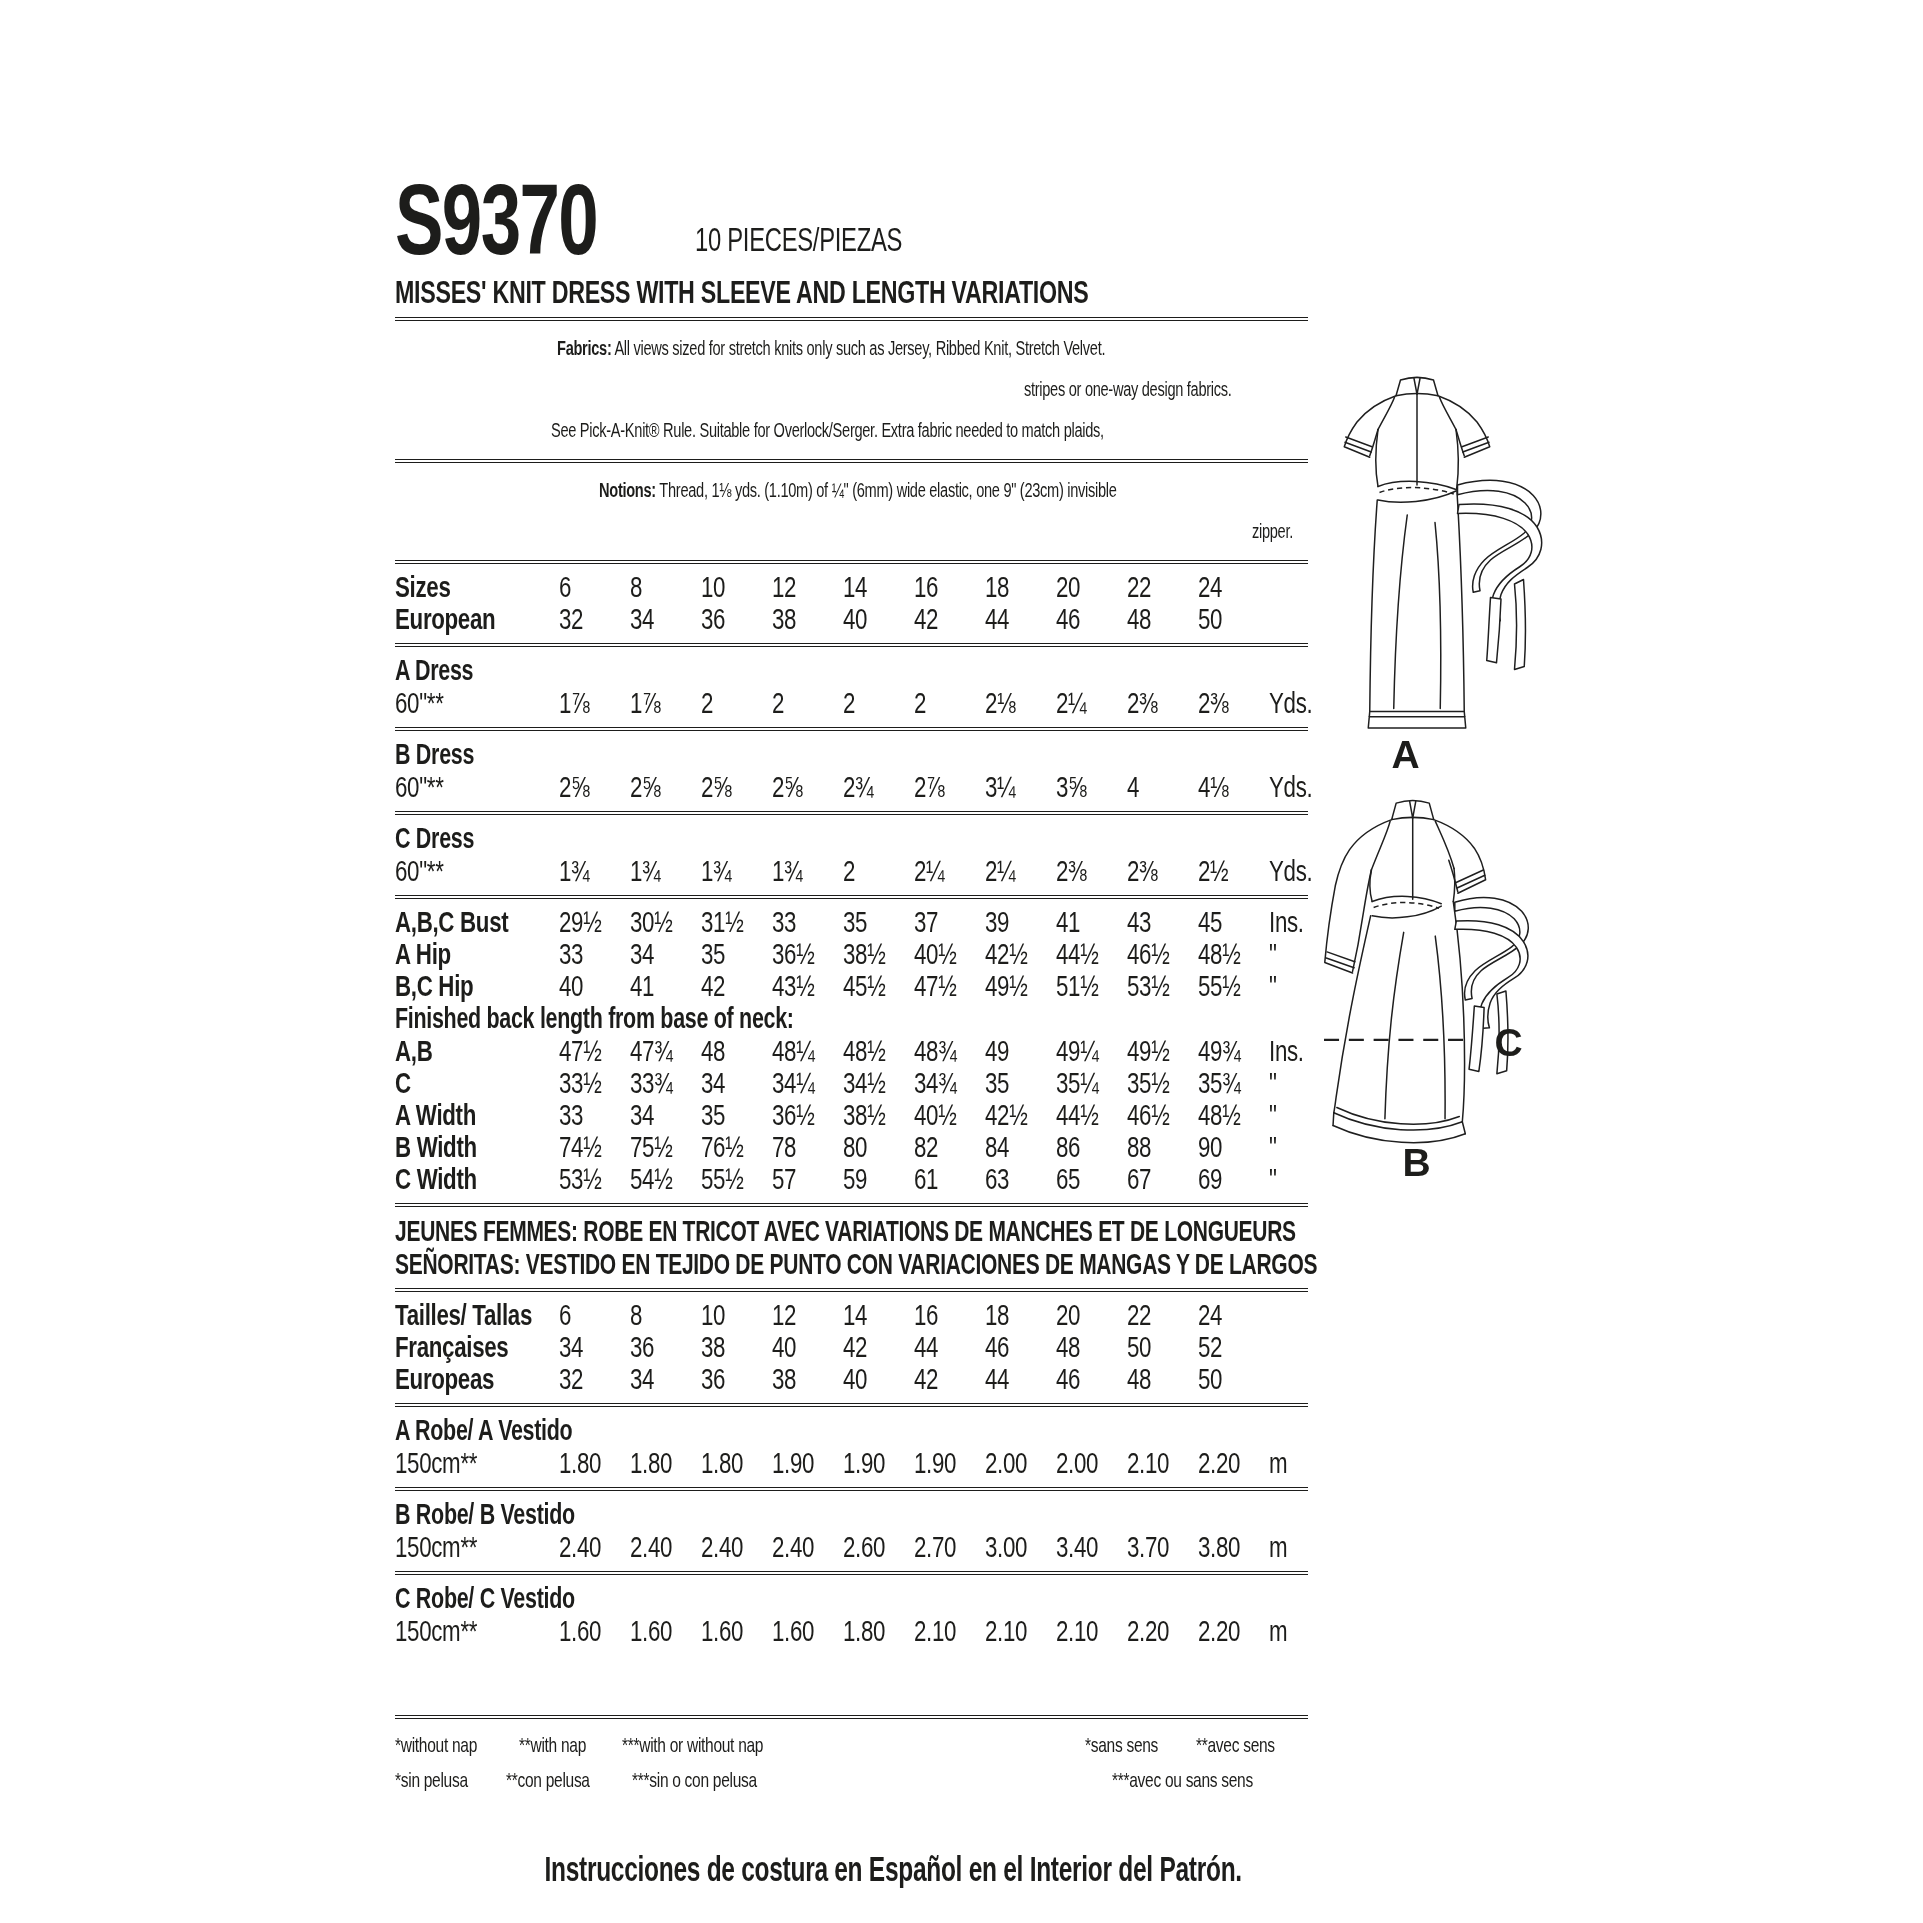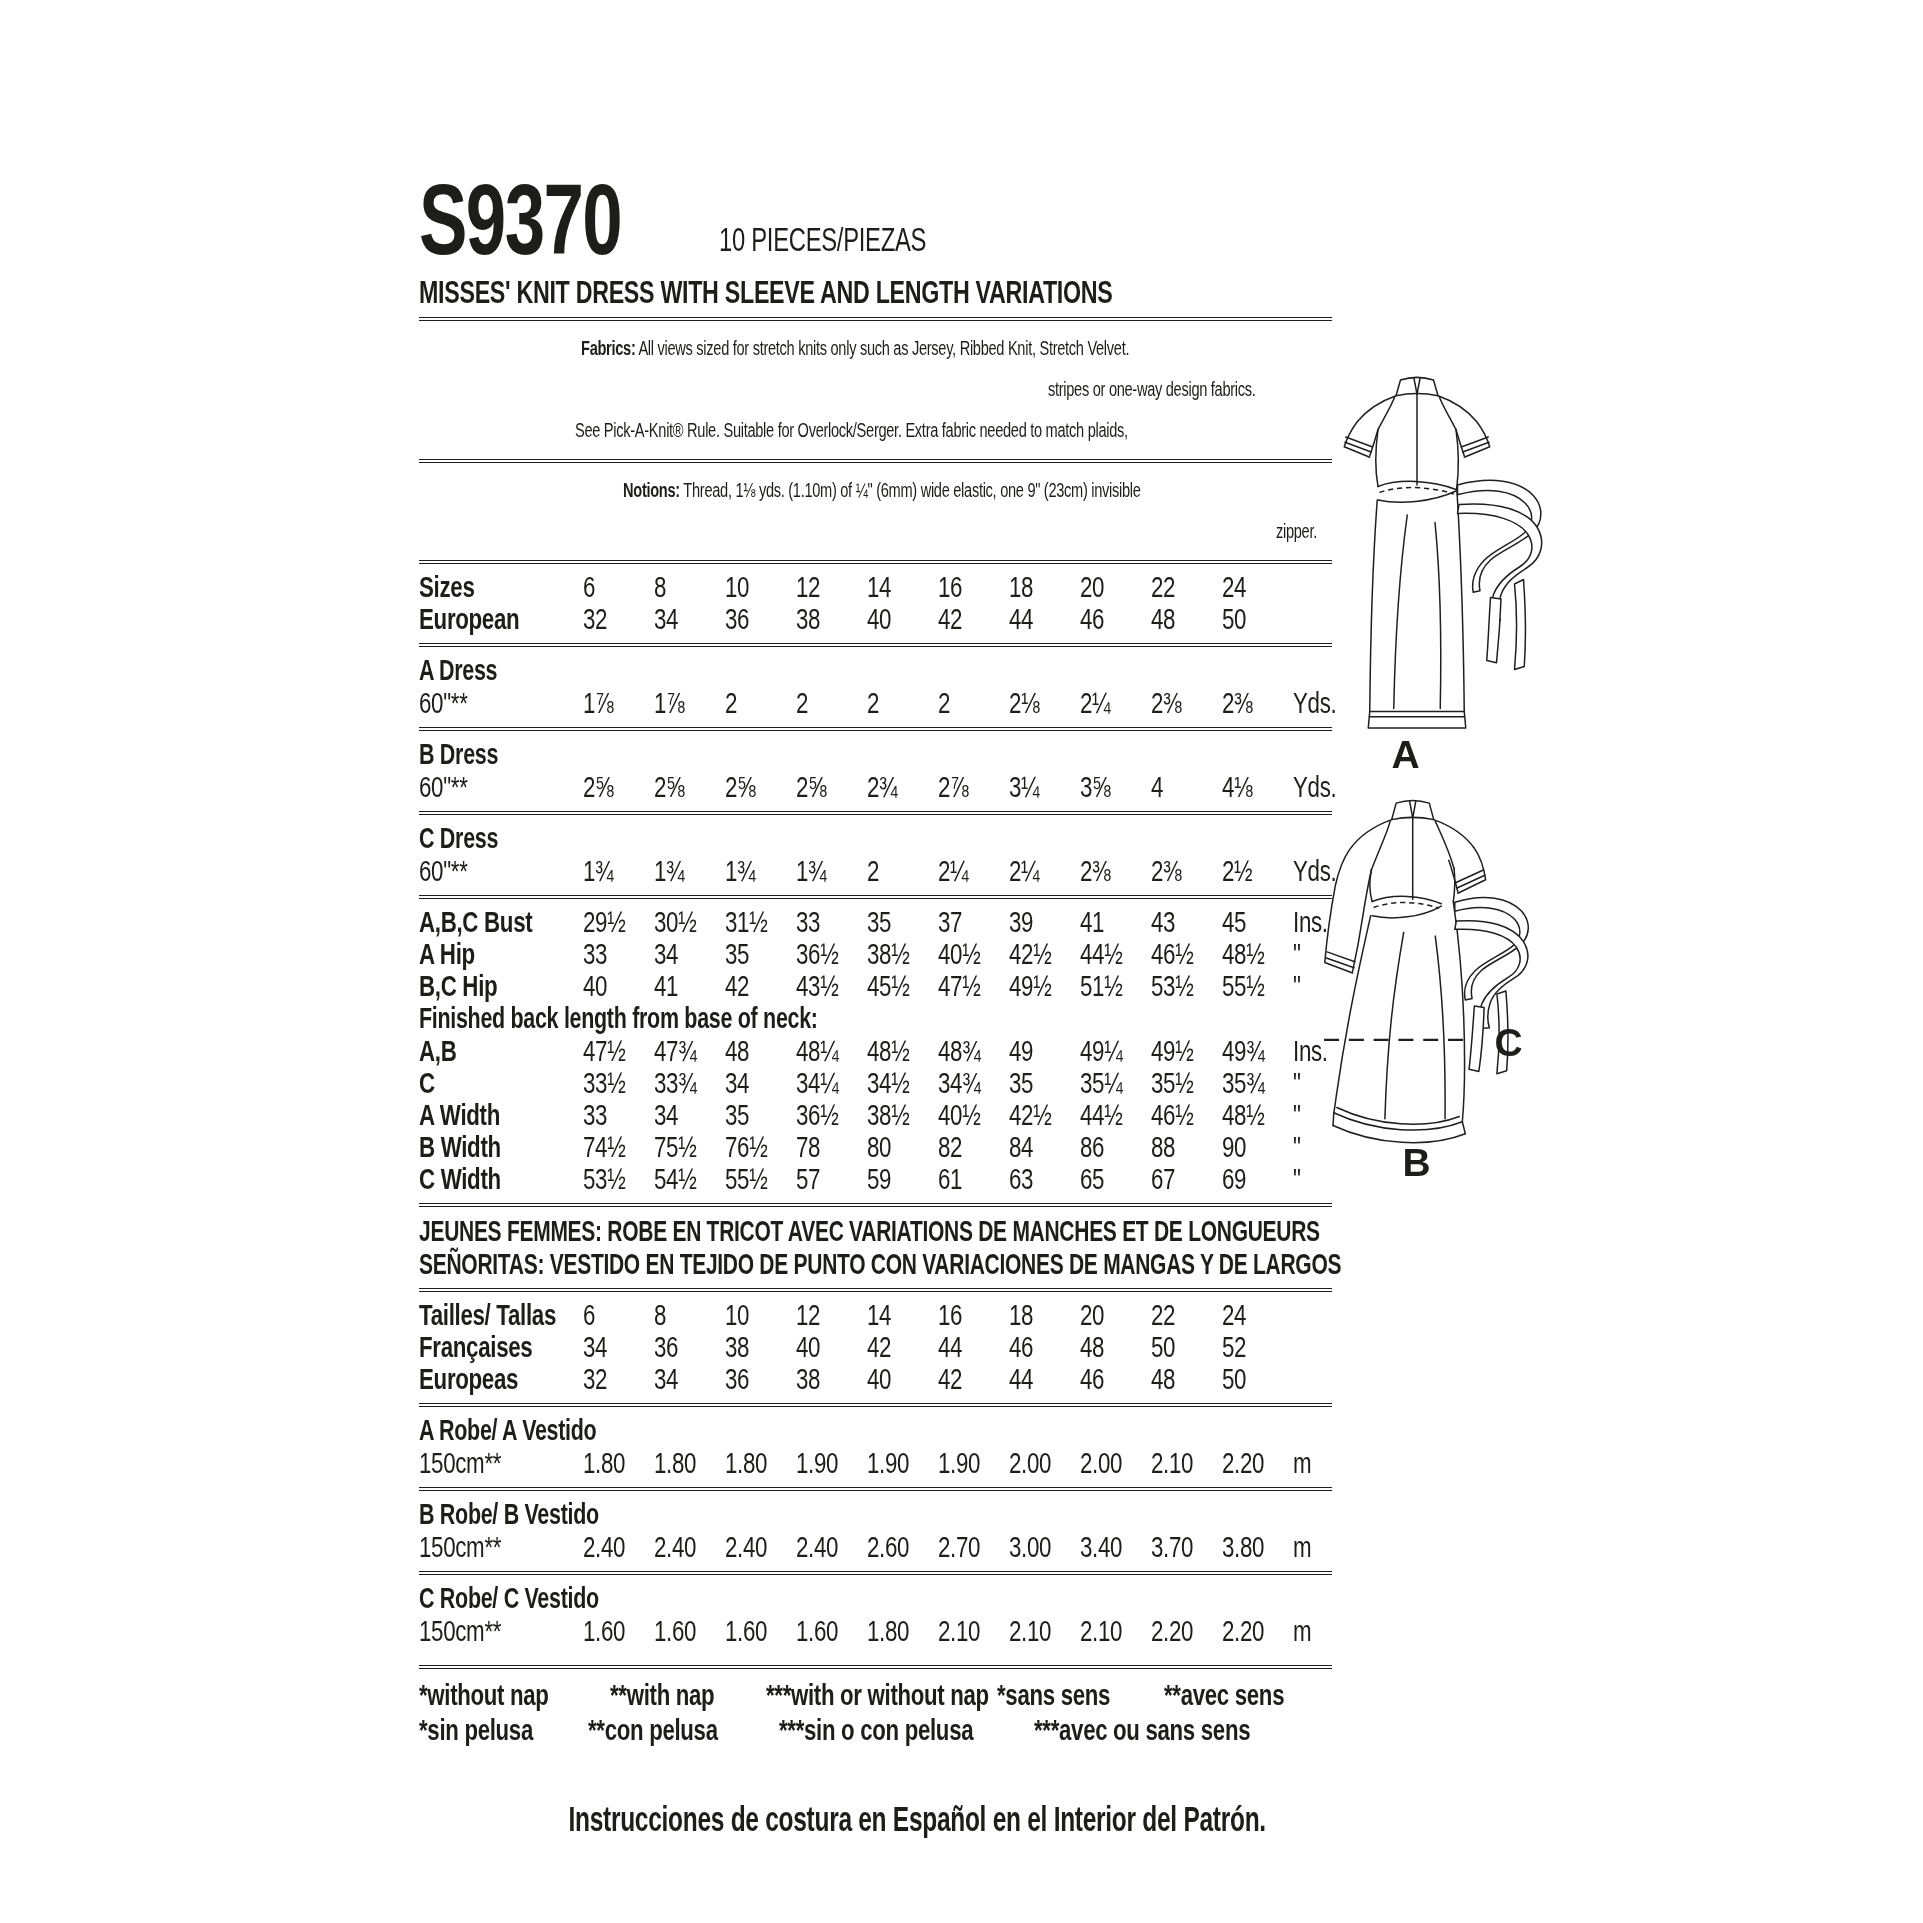--- a/index.html
+++ b/index.html
@@ -1,21 +1,21 @@
 <!DOCTYPE html>
 <html style="font-size:12px"><head>
 <meta charset="utf-8">
 <style>
   html,body{margin:0;padding:0;}
   body{
     width:1924px;height:1924px;background:#ffffff;color:#1d1d1b;
     font-family:"Liberation Sans","DejaVu Sans",sans-serif;
     letter-spacing:-0.4px;overflow:hidden;position:relative;
   }
-  .col{position:absolute;left:419px;top:174px;width:913px;}
+  .col{position:absolute;left:395px;top:174px;width:913px;}
   
   .cx{display:inline-block;transform:scaleX(0.73);transform-origin:0 50%;white-space:nowrap;}
   .cxc{display:inline-block;transform:scaleX(0.70);transform-origin:50% 50%;white-space:nowrap;}
   .b{font-weight:bold;}
 
   .titlerow{display:flex;align-items:flex-end;gap:19.5px;height:84px;}
   .bignum{font-size:101px;font-weight:bold;line-height:78px;display:inline-block;
           transform:scaleX(0.72);transform-origin:0 100%;letter-spacing:-2.3px;}
   .pieces{font-size:34px;line-height:34px;display:inline-block;transform:scaleX(0.70);
           transform-origin:0 100%;padding-bottom:2.3px;}
@@ -29,21 +29,21 @@
 
   
   .trow{display:grid;grid-template-columns:164px repeat(10,71px) 1fr;height:32px;
         align-items:center;font-size:28.6px;}
   .trow span{display:inline-block;transform:scaleX(0.78);transform-origin:0 50%;white-space:nowrap;}
   .section{height:33px;font-size:29px;font-weight:bold;display:flex;align-items:flex-start;}
   .banner{height:33px;font-size:30px;font-weight:bold;display:flex;align-items:center;}
   .banner span{display:inline-block;transform:scaleX(0.70);transform-origin:0 50%;white-space:nowrap;}
   .section span{display:inline-block;transform:scaleX(0.74);transform-origin:0 50%;white-space:nowrap;}
 
-  .footnotes{margin-top:18px;font-size:30px;font-weight:bold;}
+  .footnotes{margin-top:68px;font-size:21px;}
   .fnrow{position:relative;height:35px;line-height:35px;}
   .fnrow .fn{margin-right:7.5px;}
   .fn{display:inline-block;transform:scaleX(0.74);transform-origin:0 50%;white-space:nowrap;}
   .fngroup-right{position:absolute;left:517px;top:0;text-align:right;}
   .fngroup-right .fn{margin-right:6px;}
 
   .bottomnote{margin-top:52px;text-align:center;font-size:35px;font-weight:bold;}
 
   
   .illo{position:absolute;}

